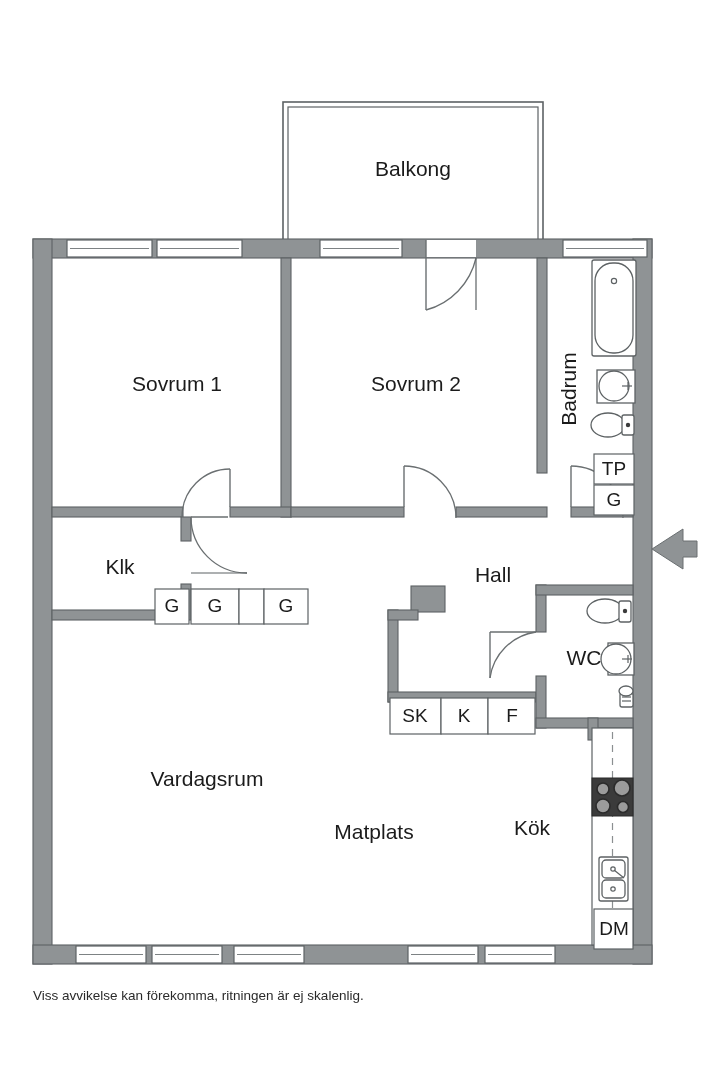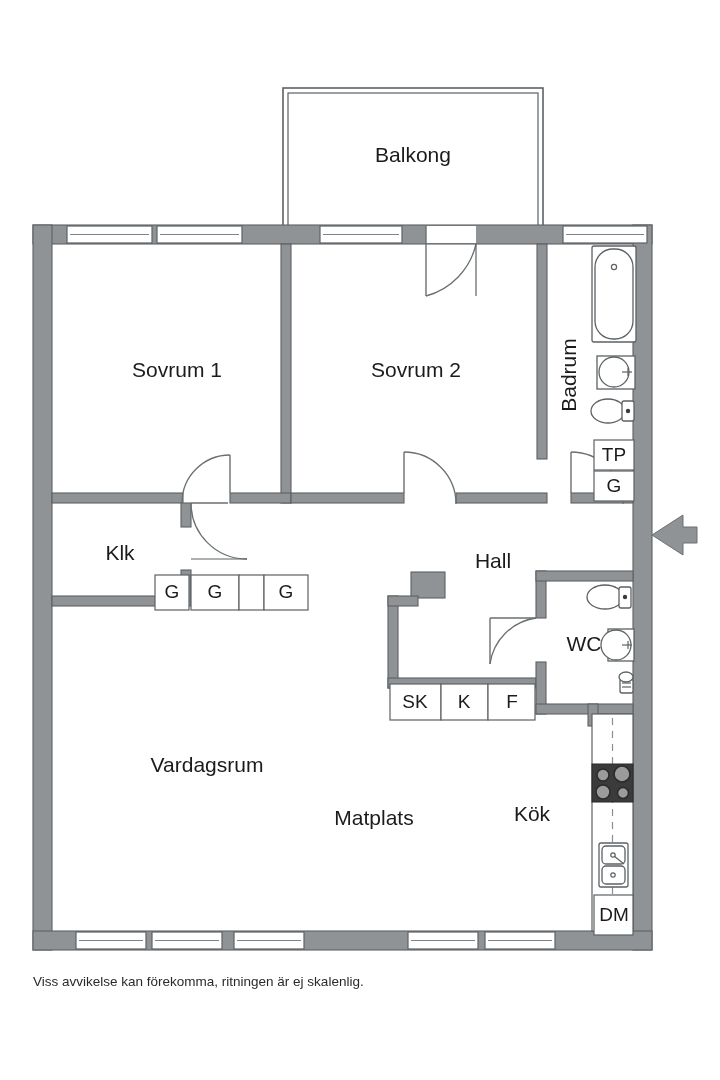--- a/index.html
+++ b/index.html
@@ -10,21 +10,21 @@
   }
   body {
     width: 720px;
     height: 1080px;
     position: relative;
     font-family: "Liberation Sans", sans-serif;
     overflow: hidden;
   }
   #plan-root {
     position: absolute;
-    left: 0; top: 0;
+    left: 0; top: 14px;
     width: 720px;
     height: 768px;
   }
   svg#floorplan-svg {
     display: block;
     width: 720px;
     height: 1080px;
   }
   .room-label {
     font-family: "Liberation Sans", sans-serif;

